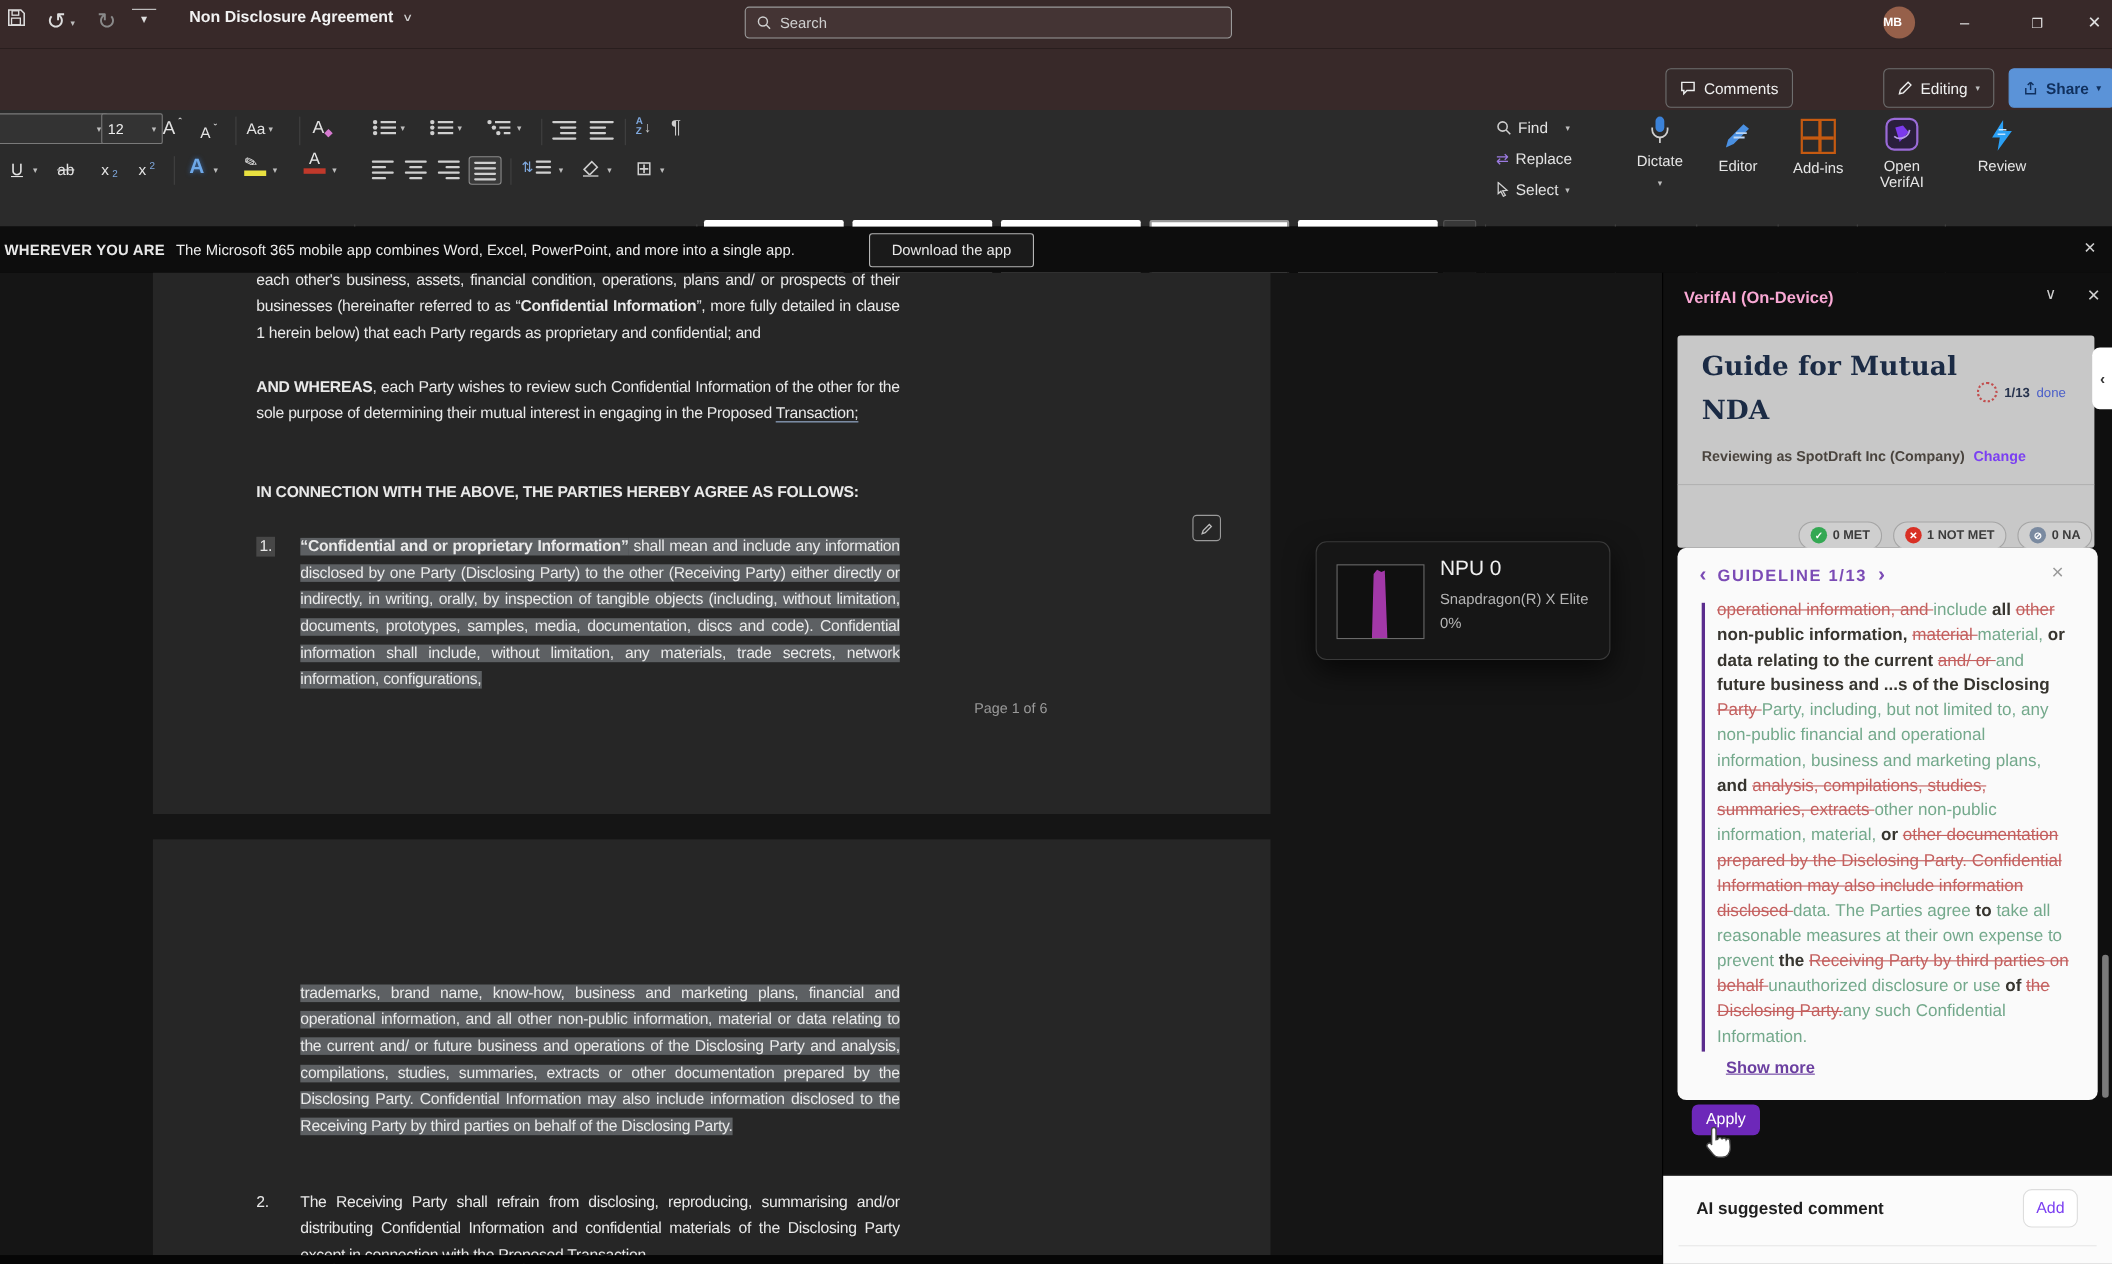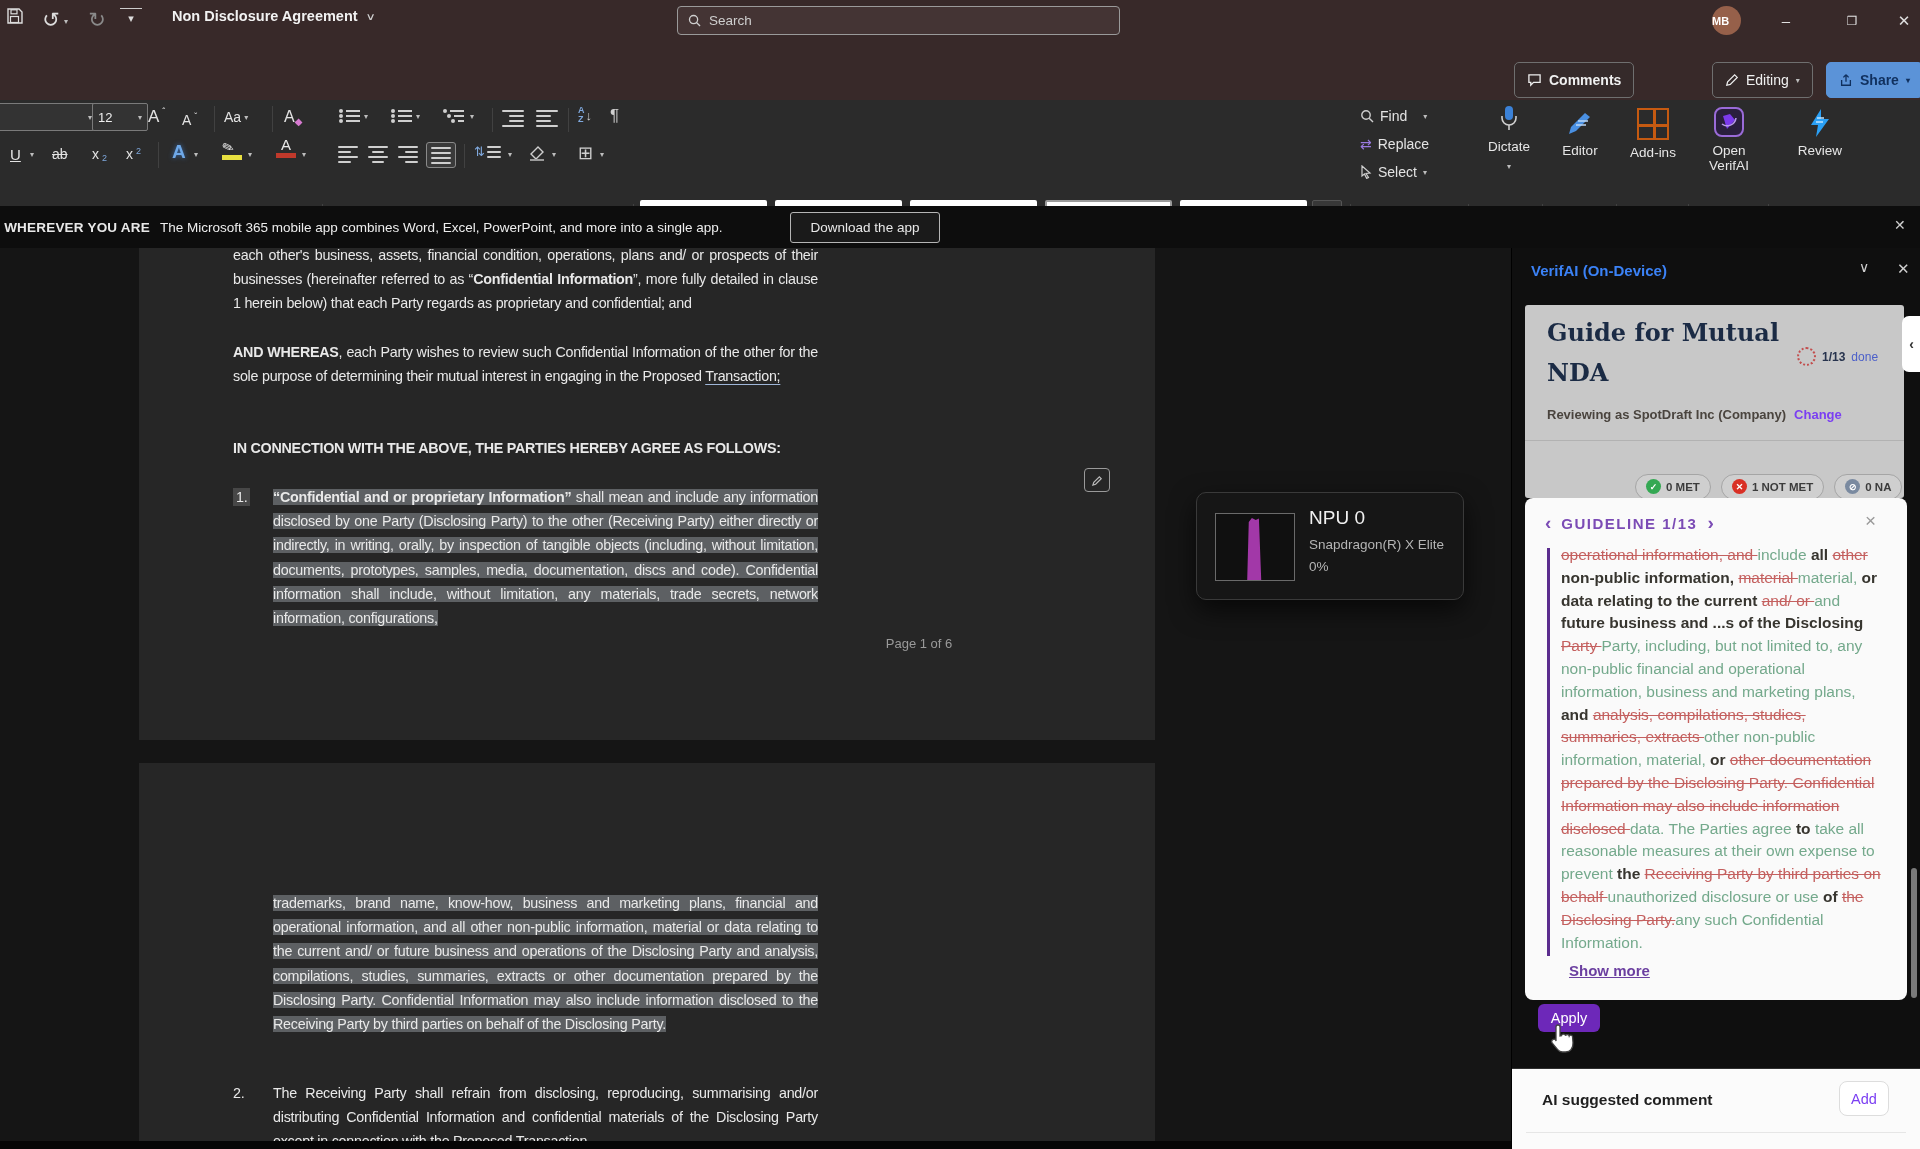--- a/index.html
+++ b/index.html
@@ -116,21 +116,21 @@
   <div class="abs tabs">
     <div>Draw</div>
     <div>Design</div>
     <div>Layout</div>
     <div>References</div>
     <div>Mailings</div>
     <div>Review</div>
     <div>View</div>
     <div>Help</div>
   </div>
-  <div class="abs topbtn" style="left:1514px;top:18px;font-weight:bold;">
+  <div class="abs topbtn" style="left:1514px;top:18px;">
     <svg width="15" height="14" viewBox="0 0 16 15">
         <path d="M2 2h12v8H7l-3 3v-3H2z" fill="none" stroke="#eee" stroke-width="1.4"></path>
       </svg>
     <span>Comments</span>
   </div>
   <div class="abs topbtn" style="left:1712px;top:18px;">
     <svg width="14" height="14" viewBox="0 0 16 16">
         <path d="M2 14l1-4 8-8 3 3-8 8z" fill="none" stroke="#eee" stroke-width="1.4"></path>
       </svg>
     <span>Editing</span>
@@ -445,21 +445,21 @@
     <div class="abs" style="left:18px;top:20px;width:78px;height:66px;background:#101010;border:1px solid #6a6a6a;">
       <div style="position:absolute;left:0;top:0;width:100%;height:100%;background:#a238a8;clip-path:polygon(42% 12%,46% 6%,51% 9%,55% 7%,58% 100%,40% 100%);"></div>
     </div>
     <div class="abs" style="left:112px;top:14px;font-size:19px;color:#f0f0f0;">NPU 0</div>
     <div class="abs" style="left:112px;top:44px;font-size:13.5px;color:#b5b5b5;">Snapdragon(R) X Elite</div>
     <div class="abs" style="left:112px;top:66px;font-size:13.5px;color:#b5b5b5;">0%</div>
   </div>
 </div>
 
 <div class="abs panel">
-  <div class="abs" style="left:19px;top:14px;font-size:15px;font-weight:700;color:#3b82f6;">VerifAI (On-Device)</div>
+  <div class="abs" style="left:19px;top:14px;font-size:15px;font-weight:700;color:#f9a8d4;">VerifAI (On-Device)</div>
   <div class="abs" style="left:347px;top:11px;font-size:14px;color:#cfcfcf;">∨</div>
   <div class="abs" style="left:385px;top:12px;font-size:15px;color:#cfcfcf;">✕</div>
 
   <div class="abs graycard">
     <div class="abs" style="left:22px;top:8px;width:250px;font-family:'DejaVu Serif',serif;font-weight:700;font-size:24px;line-height:40px;color:#1b2b45;">Guide for Mutual NDA</div>
     <div class="abs row" style="left:272px;top:42px;gap:6px;">
       <div class="spinner"></div>
       <span style="font-size:12px;color:#27334d;font-weight:600;">1/13</span>
       <span style="font-size:12px;color:#4b5fc9;">done</span>
     </div>

